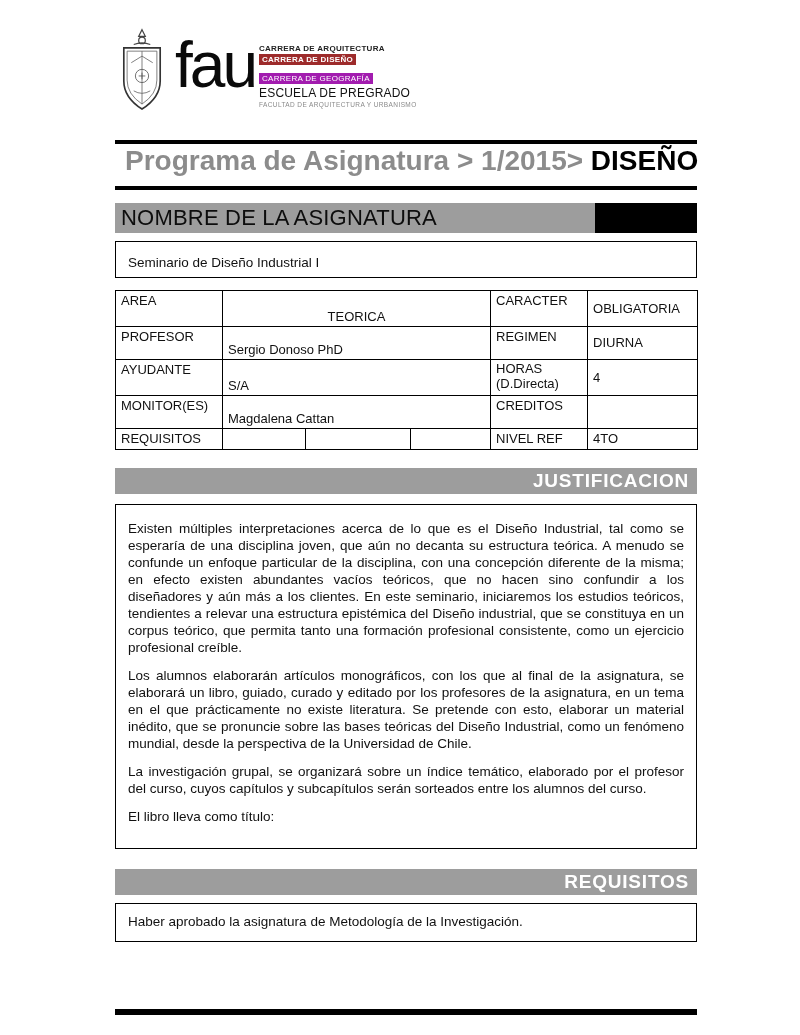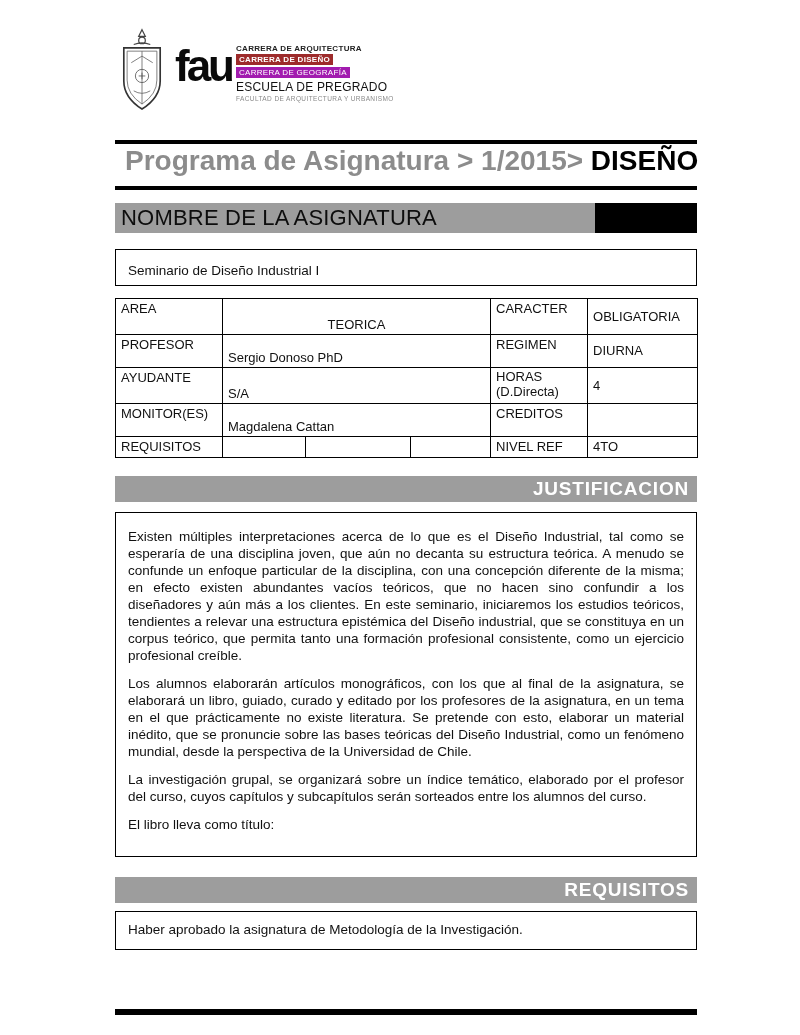--- a/index.html
+++ b/index.html
@@ -14,27 +14,27 @@
     padding: 28px 103px 0 115px;
     display: flex;
     flex-direction: column;
     overflow: hidden;
   }
 
   
   .logo-row { display: flex; align-items: flex-start; height: 92px; }
   .crest { width: 50px; height: 86px; margin-left: 2px; flex: none; }
   .brand {
-    font-size: 44px; font-weight: bold; color: #0a0a0a;
-    letter-spacing: -3px; line-height: 0.95; margin: 17px 4px 0 8px;
+    font-size: 64px; font-weight: normal; color: #0a0a0a;
+    letter-spacing: -3px; line-height: 0.95; margin: 7px 4px 0 8px;
   }
   .logo-lines { margin-top: 16px; }
   .logo-lines > div { width: fit-content; }
   .ll-plain { font-size: 8px; font-weight: bold; color: #222; letter-spacing: 0.3px; margin-bottom: 1px; }
-  .ll-red1  { font-size: 8px; font-weight: bold; color: #fff; background: #9d2b2b; padding: 1px 3px; margin-bottom: 2px; letter-spacing: 0.3px; }
+  .ll-red1  { font-size: 8px; font-weight: bold; color: #fff; background: #9d2b2b; padding: 1px 3px; margin-bottom: 8px; letter-spacing: 0.3px; }
   .ll-red2  { font-size: 8px; font-weight: normal; color: #fff; background: #a21caf; padding: 1px 3px; margin-bottom: 2px; letter-spacing: 0.3px; }
   .ll-bold  { font-size: 12px; font-weight: normal; color: #111; letter-spacing: 0.2px; }
   .ll-small { font-size: 6.5px; color: #8a8a8a; letter-spacing: 0.4px; margin-top: 1px; }
 
   
   .rule { height: 4px; background: #000; width: 100%; flex: none; }
   .rule-top { margin-top: 20px; }
   .doc-title {
     font-size: 28px; font-weight: bold; padding: 0 0 8px 10px; line-height: 1.2;
     white-space: nowrap;
@@ -49,21 +49,21 @@
   }
   .bar-name { margin-top: 13px; justify-content: space-between; }
   .bar-name .bar-text { font-size: 22px; font-weight: normal; color: #0d0d0d; padding-left: 6px; letter-spacing: 0.2px; }
   .black-block { width: 102px; height: 100%; background: #000; flex: none; }
   .bar-right { height: 26px; justify-content: flex-end; text-align: center; }
   .bar-right .bar-text { font-size: 19px; font-weight: bold; color: #ffffff; padding-right: 8px; letter-spacing: 0.8px; }
 
   
   .box { border: 1px solid #000; width: 100%; }
   .name-box {
-    margin-top: 16px; height: 37px; display: flex; align-items: center;
+    margin-top: 8px; height: 37px; display: flex; align-items: center;
     padding: 6px 12px 0 12px; font-size: 13.5px; color: #111;
   }
   .just-box {
     margin-top: 10px; padding: 15px 12px 12px 12px;
     font-size: 13.5px; line-height: 1.26; color: #111; text-align: justify;
   }
   .just-box p { margin: 0 0 11px 0; }
   .book-title { font-weight: bold; margin-bottom: 0 !important; }
   .req-box { margin-top: 8px; padding: 10px 12px 12px 12px; font-size: 13.5px; color: #111; }
 

